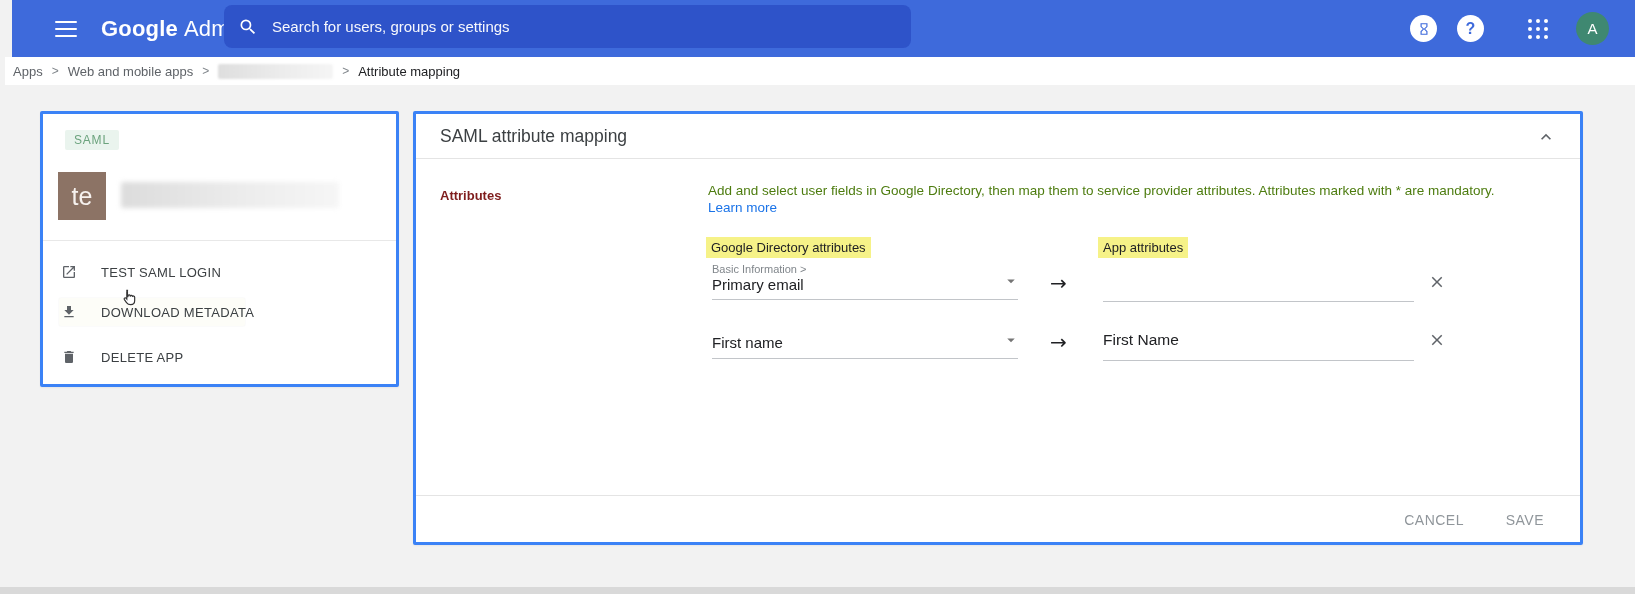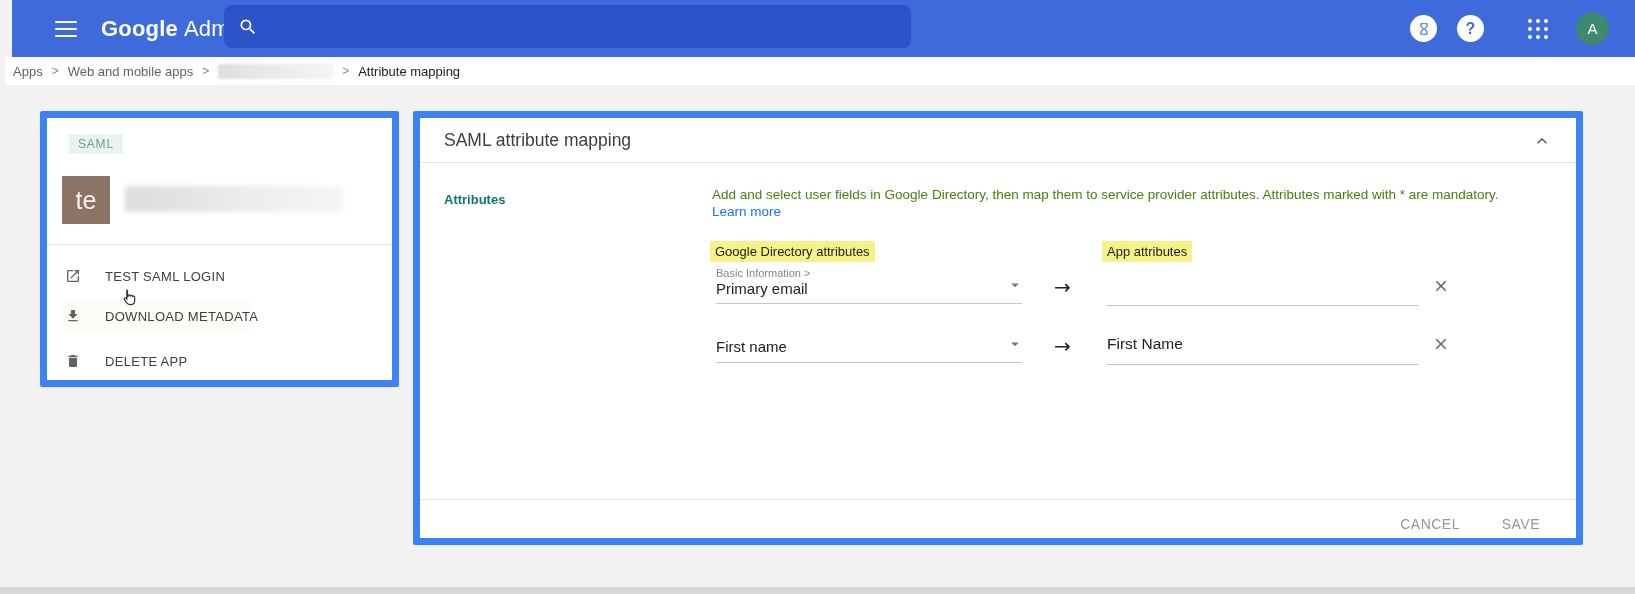--- a/index.html
+++ b/index.html
@@ -25,39 +25,39 @@
   .avatar-top { width:33px; height:33px; border-radius:50%; background:#3f8871; color:#fff; font-size:15px; display:flex; align-items:center; justify-content:center; margin-right:38px; cursor:pointer; }
 
   
   .crumbs { position:absolute; left:5px; top:57px; width:1635px; height:28px; background:#fff; display:flex; align-items:center; font-size:13px; color:#5f6368; padding-left:8px; }
   .crumbs .sep { margin:0 9px; color:#80868b; font-size:12px; }
   .crumb-link { cursor:pointer; }
   .crumb-redacted { width:115px; height:15px; border-radius:2px; background:linear-gradient(90deg,#dedede,#ececec 55%,#f5f5f5); filter:blur(1.2px); }
   .crumb-current { color:#202124; font-weight:500; }
 
   
-  .card { position:absolute; background:#fff; border:7px solid #3b82f6; border-radius:2px; box-shadow:0 1px 2px rgba(0,0,0,.05); }
+  .card { position:absolute; background:#fff; border:3px solid #3b82f6; border-radius:2px; box-shadow:0 1px 2px rgba(0,0,0,.05); }
   .left-card { left:40px; top:111px; width:359px; height:276px; }
   .right-card { left:413px; top:111px; width:1170px; height:434px; }
 
   
   .saml-badge { position:absolute; left:22px; top:16px; background:#eaf4ee; color:#6ca37e; font-size:12px; letter-spacing:.8px; padding:3px 9px; border-radius:2px; }
   .app-avatar { position:absolute; left:15px; top:58px; width:48px; height:48px; background:#8c7365; color:#f6f1ee; font-size:25px; display:flex; align-items:center; justify-content:center; }
   .app-name-redacted { position:absolute; left:78px; top:68px; width:218px; height:26px; border-radius:2px; background:linear-gradient(90deg,#dcdcdc,#ececec 55%,#f6f6f6); filter:blur(2.5px); }
   .lc-divider { position:absolute; left:0; top:126px; width:100%; height:1px; background:#e8e8e8; }
   .lc-highlight { position:absolute; left:16px; top:184px; width:186px; height:28px; background:#fdfdf8; border-radius:2px; box-shadow:0 0 2px rgba(0,0,0,.07); }
   .lc-action { position:absolute; left:18px; height:24px; display:flex; align-items:center; cursor:pointer; }
   .lc-action .lbl { margin-left:24px; font-size:13px; font-weight:500; letter-spacing:.3px; color:#3c4043; }
   .lc-action svg { fill:#5f6368; }
 
   
   .rc-title { position:absolute; left:24px; top:12px; font-size:17.5px; color:#3c4043; }
   .rc-collapse { position:absolute; right:24px; top:13px; width:20px; height:20px; cursor:pointer; fill:#5f6368; }
   .rc-divider { position:absolute; left:0; top:44px; width:100%; height:1px; background:#e4e4e4; }
-  .rc-attr-label { position:absolute; left:24px; top:74px; font-size:13px; font-weight:700; color:#0f766e; }
+  .rc-attr-label { position:absolute; left:24px; top:74px; font-size:13px; font-weight:700; color:#7f1d1d; }
   .rc-desc { position:absolute; left:292px; top:68px; width:790px; font-size:13.5px; color:#4d7c0f; line-height:18px; white-space:nowrap; }
   .rc-learnmore { position:absolute; left:292px; top:86px; font-size:13.5px; color:#1a73e8; cursor:pointer; }
   .hl-label { position:absolute; top:123px; font-size:13px; font-weight:400; color:#202124; background:#f6f288; padding:3px 5px; }
   .hl-left { left:290px; }
   .hl-right { left:682px; }
   .dd-small { position:absolute; left:296px; top:149px; font-size:11px; color:#80868b; }
   .dd-main { position:absolute; left:296px; font-size:15px; color:#202124; }
   .dd-line { position:absolute; left:296px; width:306px; height:1px; background:#c2c5c9; }
   .dd-caret { position:absolute; left:586px; width:18px; height:18px; fill:#757575; cursor:pointer; }
   .map-arrow { position:absolute; left:634px; font-size:20px; color:#202124; font-family:"DejaVu Sans",sans-serif; }
@@ -82,20 +82,21 @@
       <span></span>
       <span></span>
     </div>
   <div class="brand">
     <span class="g">Google</span><span class="a">Admin</span>
   </div>
   <div class="searchpill">
     <svg width="20" height="20" viewBox="0 0 24 24">
         <path fill="#fff" d="M15.5 14h-.79l-.28-.27A6.47 6.47 0 0 0 16 9.5 6.5 6.5 0 1 0 9.5 16c1.61 0 3.09-.59 4.23-1.57l.27.28v.79l5 4.99L20.49 19l-4.99-5zm-6 0C7.01 14 5 11.99 5 9.5S7.01 5 9.5 5 14 7.01 14 9.5 11.99 14 9.5 14z"></path>
       </svg>
+    <input type="text" placeholder="Search for users, groups or settings" style="">
   </div>
   <div class="tb-right">
     <div class="circle-ic">
       <svg width="14" height="14" viewBox="0 0 24 24">
           <path fill="#3e6adb" d="M6 2v6h.01L6 8.01 10 12l-4 4 .01.01H6V22h12v-5.99h-.01L18 16l-4-4 4-3.99-.01-.01H18V2H6zm10 14.5V20H8v-3.5l4-4 4 4zm-4-5l-4-4V4h8v3.5l-4 4z"></path>
         </svg>
     </div>
     <div class="circle-ic">
         <span class="help-q">?</span>
       </div>

